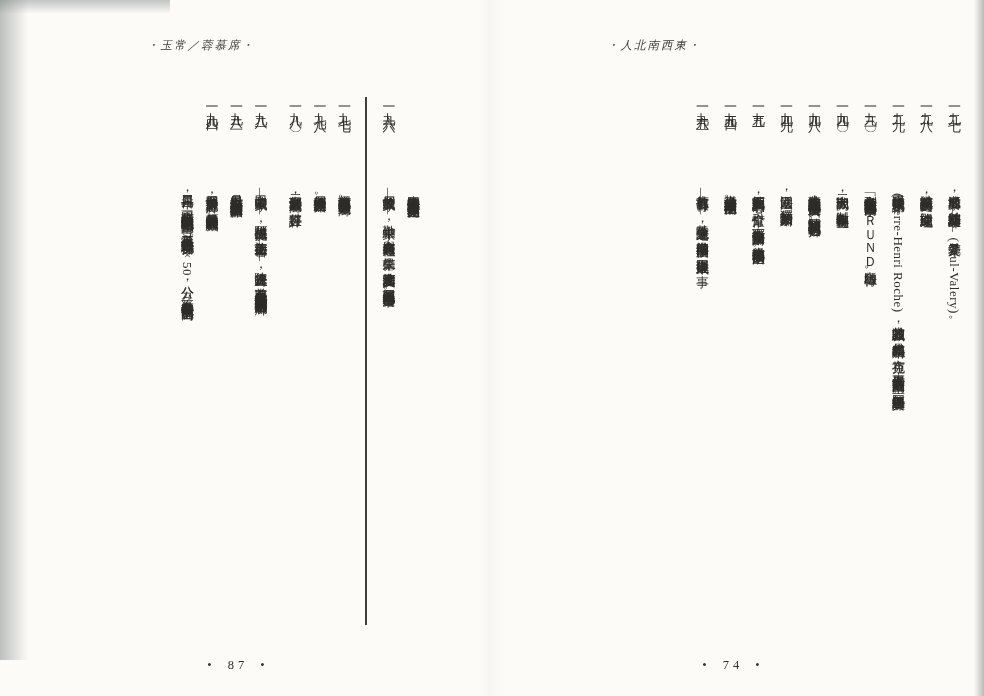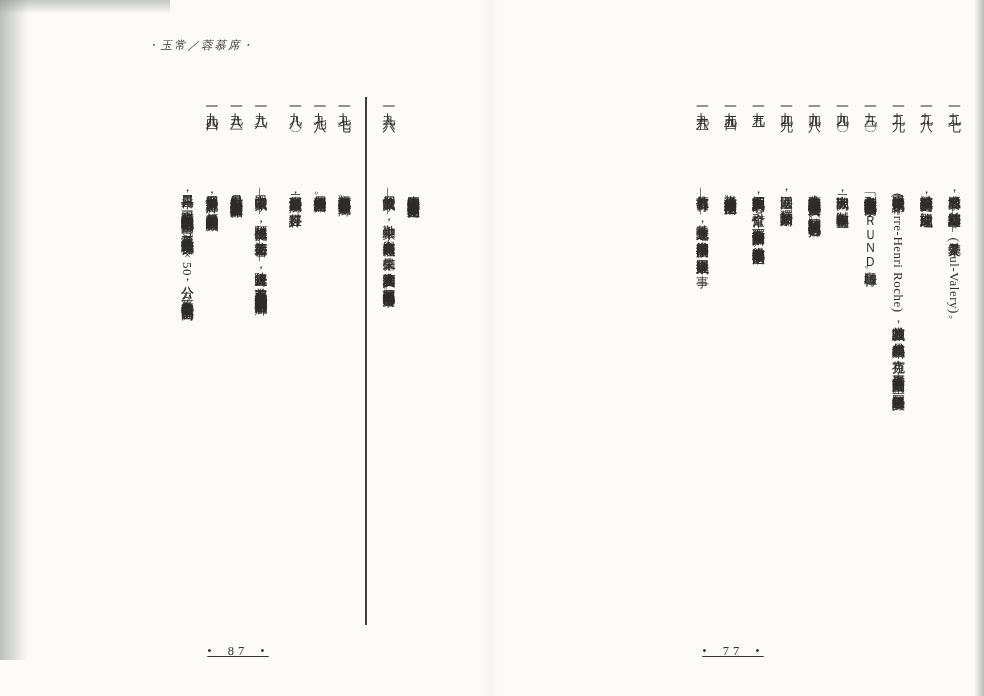--- a/index.html
+++ b/index.html
@@ -49,24 +49,24 @@
     white-space:nowrap;
   }
   .entry .body{height:462px;}
 
   .rule{
     width:2px;height:528px;background:#403e3a;
     margin:0 9px;position:relative;top:-88px;
   }
 
   .page-number{
-    position:absolute;top:644px;width:240px;
+    position:absolute;top:658px;width:240px;
     text-align:center;
     font-size:12.5px;letter-spacing:4px;word-spacing:5px;
-    color:#343230;white-space:nowrap;text-decoration:underline;
+    color:#343230;white-space:nowrap;
   }
   .page-left .page-number{left:118px;}
   .page-right .page-number{left:121px;}
 
   
   .edge{position:absolute;pointer-events:none;}
   .edge-left{
     left:0;top:0;width:28px;height:660px;
     background:linear-gradient(to right, rgba(125,132,129,0.50), rgba(125,132,129,0.0));
   }
@@ -124,20 +124,21 @@
           <div class="body">個展於巴黎東方畫廊，頗得各界熱烈的響應和購藏。</div>
         </div>
         <div class="entry">
           <div class="body">元月二十二日，巴黎藝術品拍賣中心的「現代藝術品拍賣」中，常玉一件三十年代油畫「粉紅色裸女」（72×50公分，不具簽名）以臺幣四十萬高價售出。</div>
         </div>
       </div>
     <div class="page-number">• 87 •</div>
   </div>
 
   <div class="page page-right">
+    <div class="running-head">・人北南西東・</div>
     <div class="columns">
         <div class="entry">
           <div class="year">一九二七</div>
           <div class="body">漸成名於巴黎，並結交法國詩壇泰斗——梵樂希 (Paul-Valery)。</div>
         </div>
         <div class="entry">
           <div class="year">一九二八</div>
           <div class="body">結識哈蒙慈侯爵之女，旋即結成連理。</div>
         </div>
         <div class="entry">
@@ -166,21 +167,21 @@
         </div>
         <div class="entry">
           <div class="year">一九五四</div>
           <div class="body">從事仿古家具的描繪工作以貼補生活。</div>
         </div>
         <div class="entry">
           <div class="year">一九六五</div>
           <div class="body">應前教育部長——黃季陸先生之邀，準備回國舉辦個展，但因事拉延未成。事</div>
         </div>
       </div>
-    <div class="page-number">• 77 •</div>
+    <div class="page-number">• 74 •</div>
   </div>
 
   <div class="edge edge-left"></div>
   <div class="edge edge-topleft"></div>
   <div class="edge edge-right"></div>
   <div class="edge gutter"></div>
 
 </div>
 
 </body></html>

